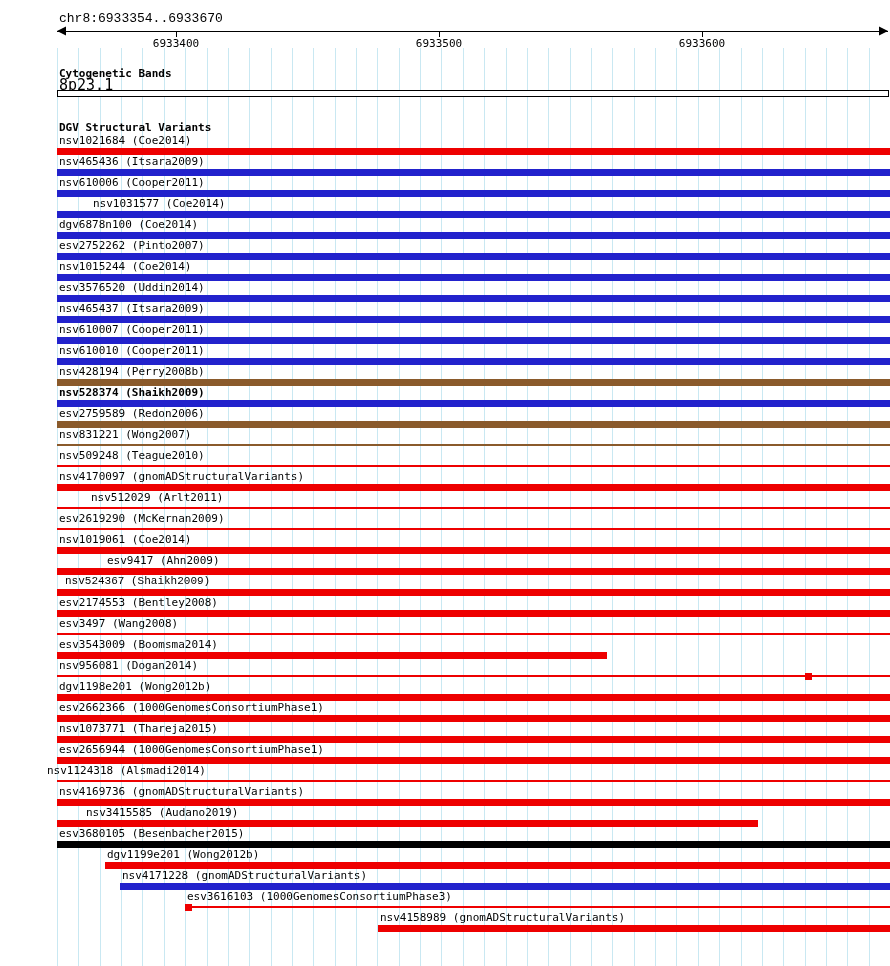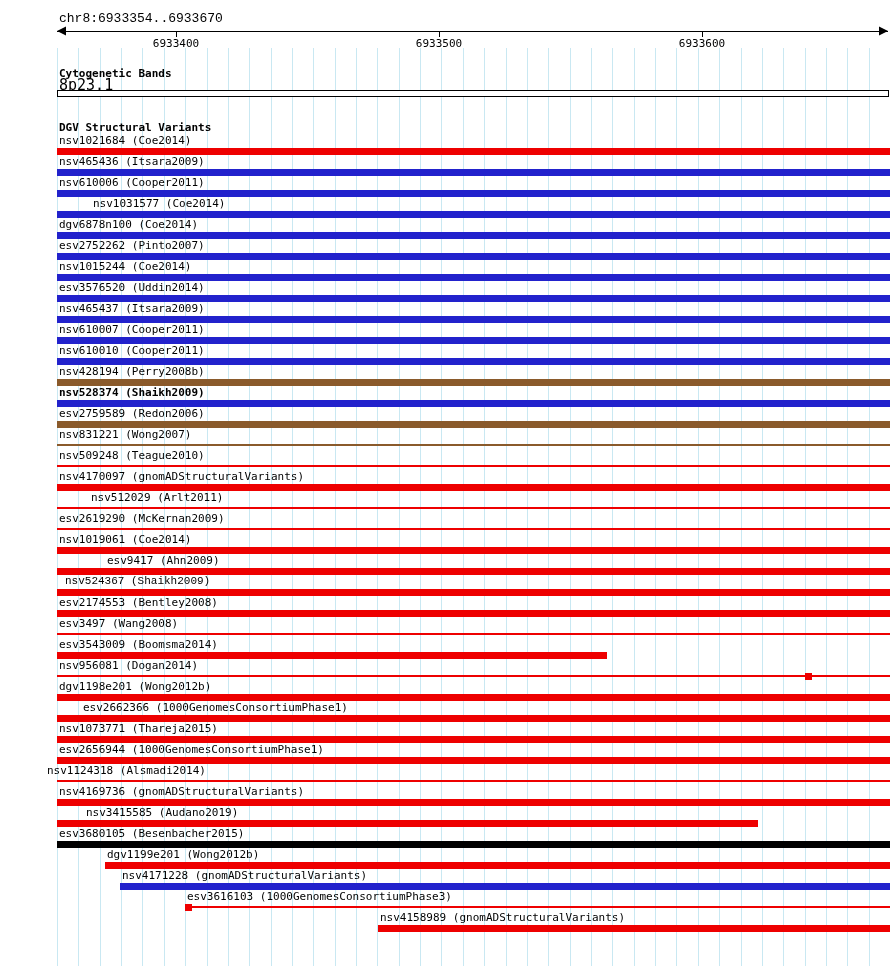--- a/index.html
+++ b/index.html
@@ -150,21 +150,21 @@
       <div>
         <span class="vlabel" style="left: 59px; top: 660px;">nsv956081 (Dogan2014)</span>
         <div class="vbar" style="left: 57px; width: 833px; top: 675px; height: 2px; background: rgb(238, 0, 0);"></div>
         <div class="vbar" style="left: 805px; width: 7px; top: 673px; height: 7px; background: rgb(238, 0, 0);"></div>
       </div>
       <div>
         <span class="vlabel" style="left: 59px; top: 681px;">dgv1198e201 (Wong2012b)</span>
         <div class="vbar" style="left: 57px; width: 833px; top: 694px; height: 7px; background: rgb(238, 0, 0);"></div>
       </div>
       <div>
-        <span class="vlabel" style="left: 59px; top: 702px; padding-left: 24px;">esv2662366 (1000GenomesConsortiumPhase1)</span>
+        <span class="vlabel" style="left: 59px; top: 702px;">esv2662366 (1000GenomesConsortiumPhase1)</span>
         <div class="vbar" style="left: 57px; width: 833px; top: 715px; height: 7px; background: rgb(238, 0, 0);"></div>
       </div>
       <div>
         <span class="vlabel" style="left: 59px; top: 723px;">nsv1073771 (Thareja2015)</span>
         <div class="vbar" style="left: 57px; width: 833px; top: 736px; height: 7px; background: rgb(238, 0, 0);"></div>
       </div>
       <div>
         <span class="vlabel" style="left: 59px; top: 744px;">esv2656944 (1000GenomesConsortiumPhase1)</span>
         <div class="vbar" style="left: 57px; width: 833px; top: 757px; height: 7px; background: rgb(238, 0, 0);"></div>
       </div>

